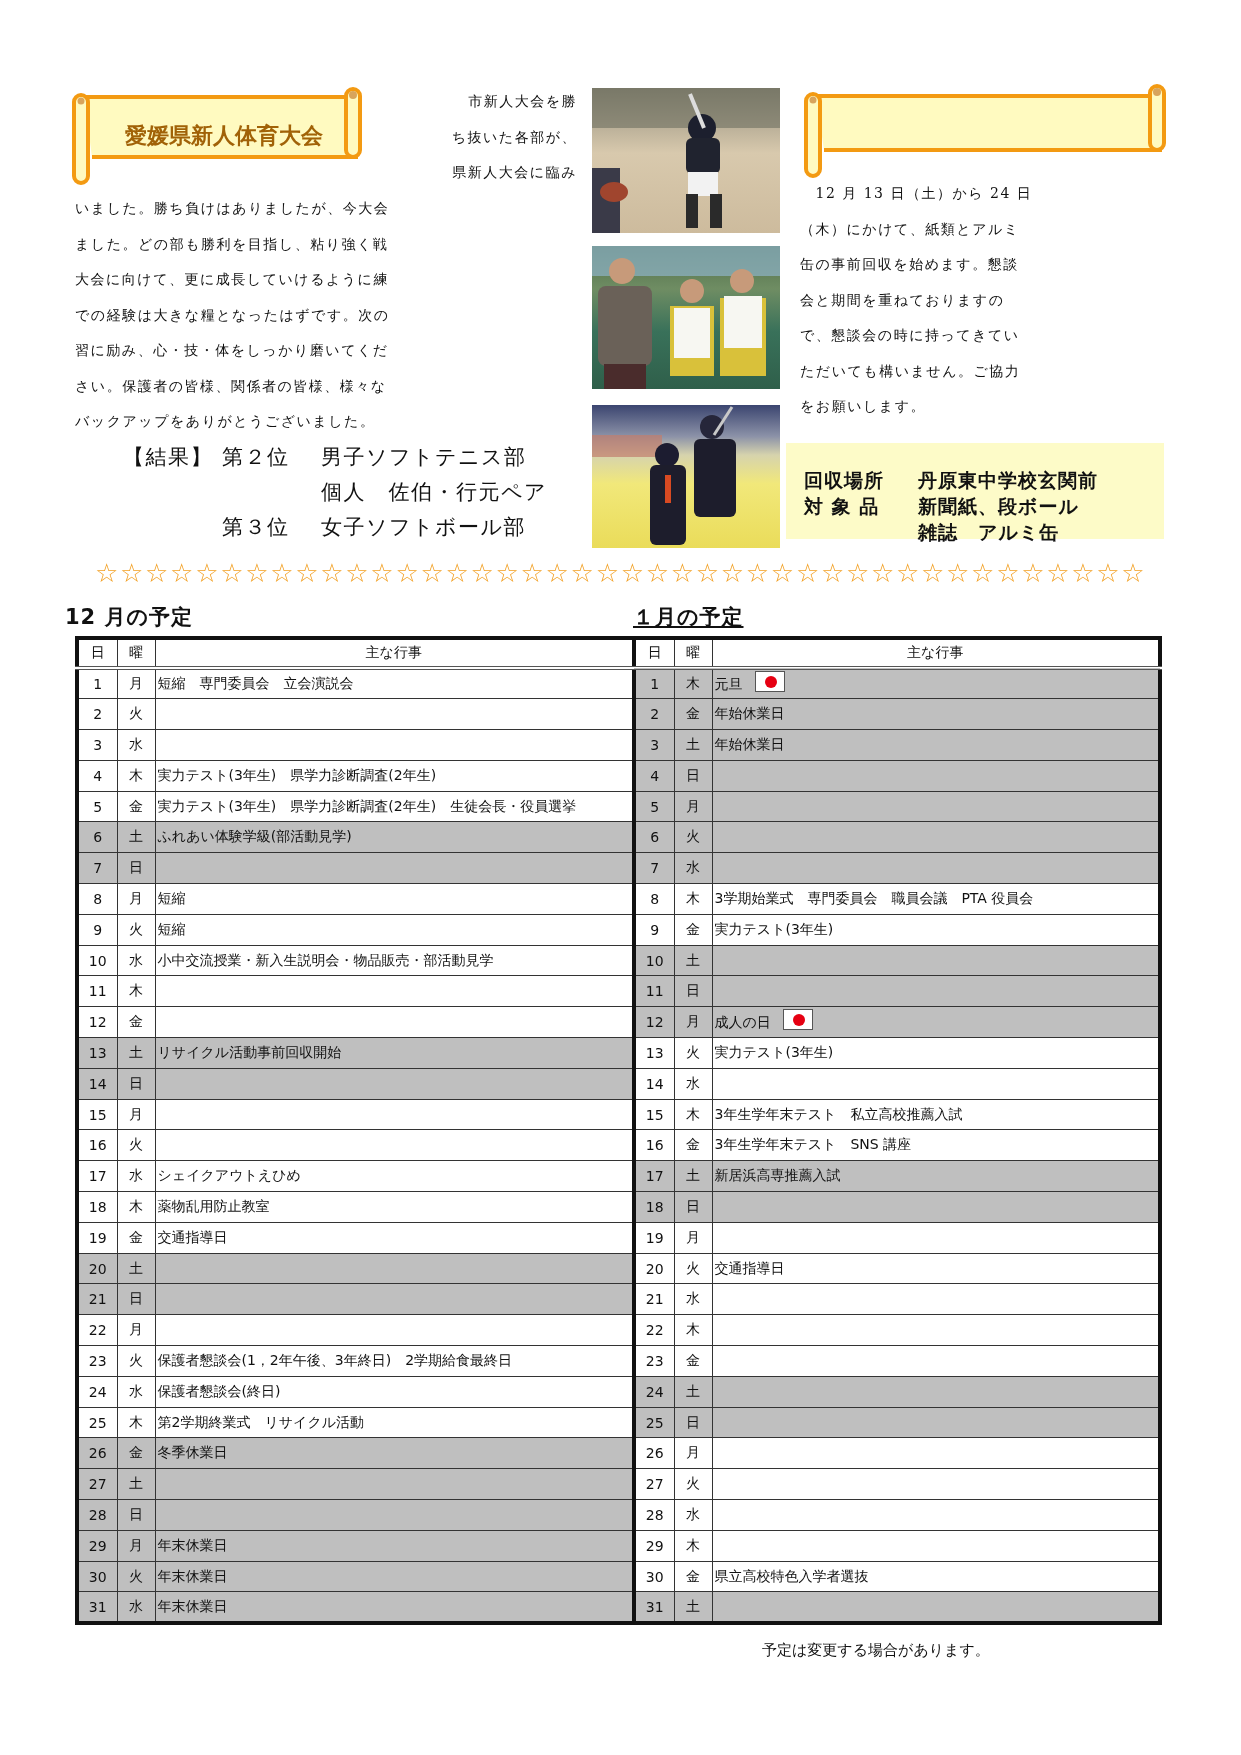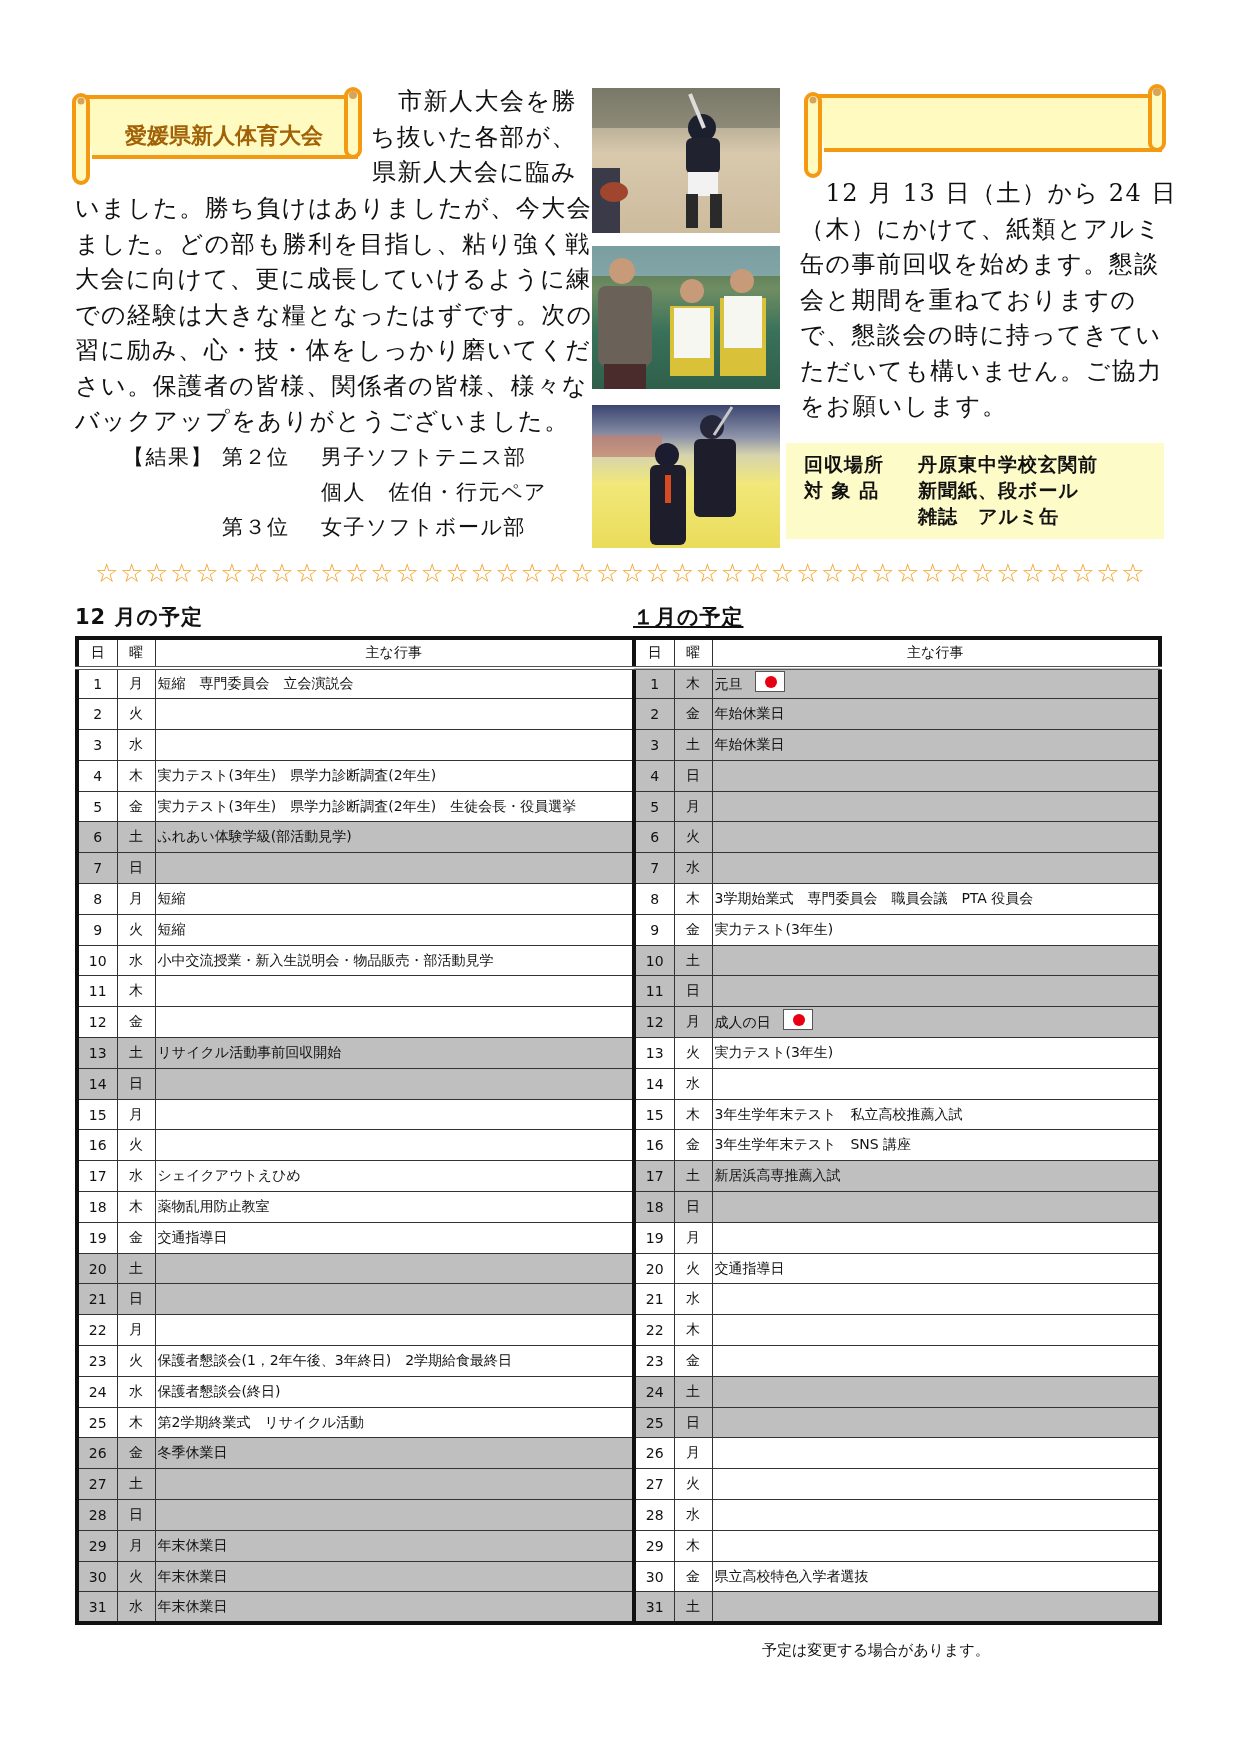--- a/index.html
+++ b/index.html
@@ -9,44 +9,44 @@
   
   .scroll { position: absolute; }
   .scroll svg { position: absolute; left: 0; top: 0; }
   .scroll .title { position: absolute; left: 0; right: 0; text-align: center; font-family: "DejaVu Sans", "Liberation Sans", sans-serif; font-weight: bold; color: #a16207; }
 
   #scroll-left { left: 70px; top: 85px; width: 300px; height: 100px; }
   #scroll-left .title { top: 36px; font-size: 22px; padding-left: 8px; }
   #scroll-right { left: 800px; top: 80px; width: 370px; height: 100px; }
   #scroll-right .title { top: 33px; font-size: 22px; padding-left: 10px; }
 
-  .body-text { position: absolute; font-size: 24px; line-height: 35.5px; letter-spacing: 1.5px; white-space: nowrap; }
+  .body-text { position: absolute; font-size: 14px; line-height: 35.5px; letter-spacing: 1.5px; white-space: nowrap; }
   .body-text .line { display: block; height: 35.5px; }
 
   #sports-text-top { left: 362px; top: 84px; text-align: right; width: 215px; }
   #sports-text-main { left: 75px; top: 191px; }
   #results { left: 75px; top: 440px; font-size: 21px; line-height: 35px; }
   #results .row { position: relative; height: 35px; white-space: nowrap; }
   #results .row span { position: absolute; margin-left: 48px; }
 
   #recycle-text { left: 800px; top: 176px; }
 
   .photo { position: absolute; overflow: hidden; }
   #photo-baseball { left: 592px; top: 88px; width: 188px; height: 145px; background: linear-gradient(180deg,#8a8673 0%,#b8ae97 25%,#d8c9ad 45%,#cdbb9d 100%); }
   #photo-tennis { left: 592px; top: 246px; width: 188px; height: 143px; background: linear-gradient(180deg,#4d6c48 0%,#6f8d63 30%,#39715a 60%,#2f5f4a 100%); }
   #photo-kendo { left: 592px; top: 405px; width: 188px; height: 143px; background: linear-gradient(180deg,#3b4570 0%,#8c92a8 22%,#d6d3ad 35%,#f1e87a 55%,#eadc5a 100%); }
 
-  #recycle-box { position: absolute; left: 786px; top: 443px; width: 378px; height: 96px; background: #fdfbc8; font-family: "DejaVu Sans", "Liberation Sans", sans-serif; font-weight: bold; font-size: 19px; line-height: 26px; padding: 8px 0 0 18px; }
+  #recycle-box { position: absolute; left: 786px; top: 443px; width: 378px; height: 96px; background: #fdfbc8; font-family: "DejaVu Sans", "Liberation Sans", sans-serif; font-weight: bold; font-size: 19px; line-height: 26px; padding: 24px 0 0 18px; }
   #recycle-box .r { display: flex; white-space: nowrap; letter-spacing: 1px; }
   #recycle-box .k { width: 114px; }
 
   #stars { position: absolute; left: 95px; top: 558px; width: 1050px; height: 30px; display: flex; justify-content: space-between; color: #f2a024; font-size: 26px; line-height: 30px; font-family: "DejaVu Sans", sans-serif; }
 
   .sched-title { position: absolute; top: 603px; font-family: "DejaVu Sans", "Liberation Sans", sans-serif; font-weight: bold; font-size: 21px; letter-spacing: 1px; }
-  #dec-title { left: 75px; }
+  #dec-title { left: 65px; }
   #jan-title { left: 633px; text-decoration: underline; }
 
   .sched { position: absolute; top: 636px; border-collapse: collapse; font-family: "DejaVu Sans", "Liberation Sans", sans-serif; font-size: 14px; }
   #dec-table { left: 75px; width: 558px; border-left: 4px solid #111; border-top: 4px solid #111; border-bottom: 4px solid #111; }
   #jan-table { left: 632px; width: 530px; border-left: 4px solid #111; border-right: 4px solid #111; border-top: 4px solid #111; border-bottom: 4px solid #111; }
   .sched th, .sched td { border: 1px solid #333; height: 30.8px; padding: 0; }
   .sched thead th { height: 30px; font-weight: normal; border-bottom: 4px double #555; background: #fff; }
   .sched td.d { width: 40px; text-align: center; }
   .sched td.w { width: 38px; text-align: center; }
   .sched td.e { text-align: left; padding-left: 2px; white-space: nowrap; }

